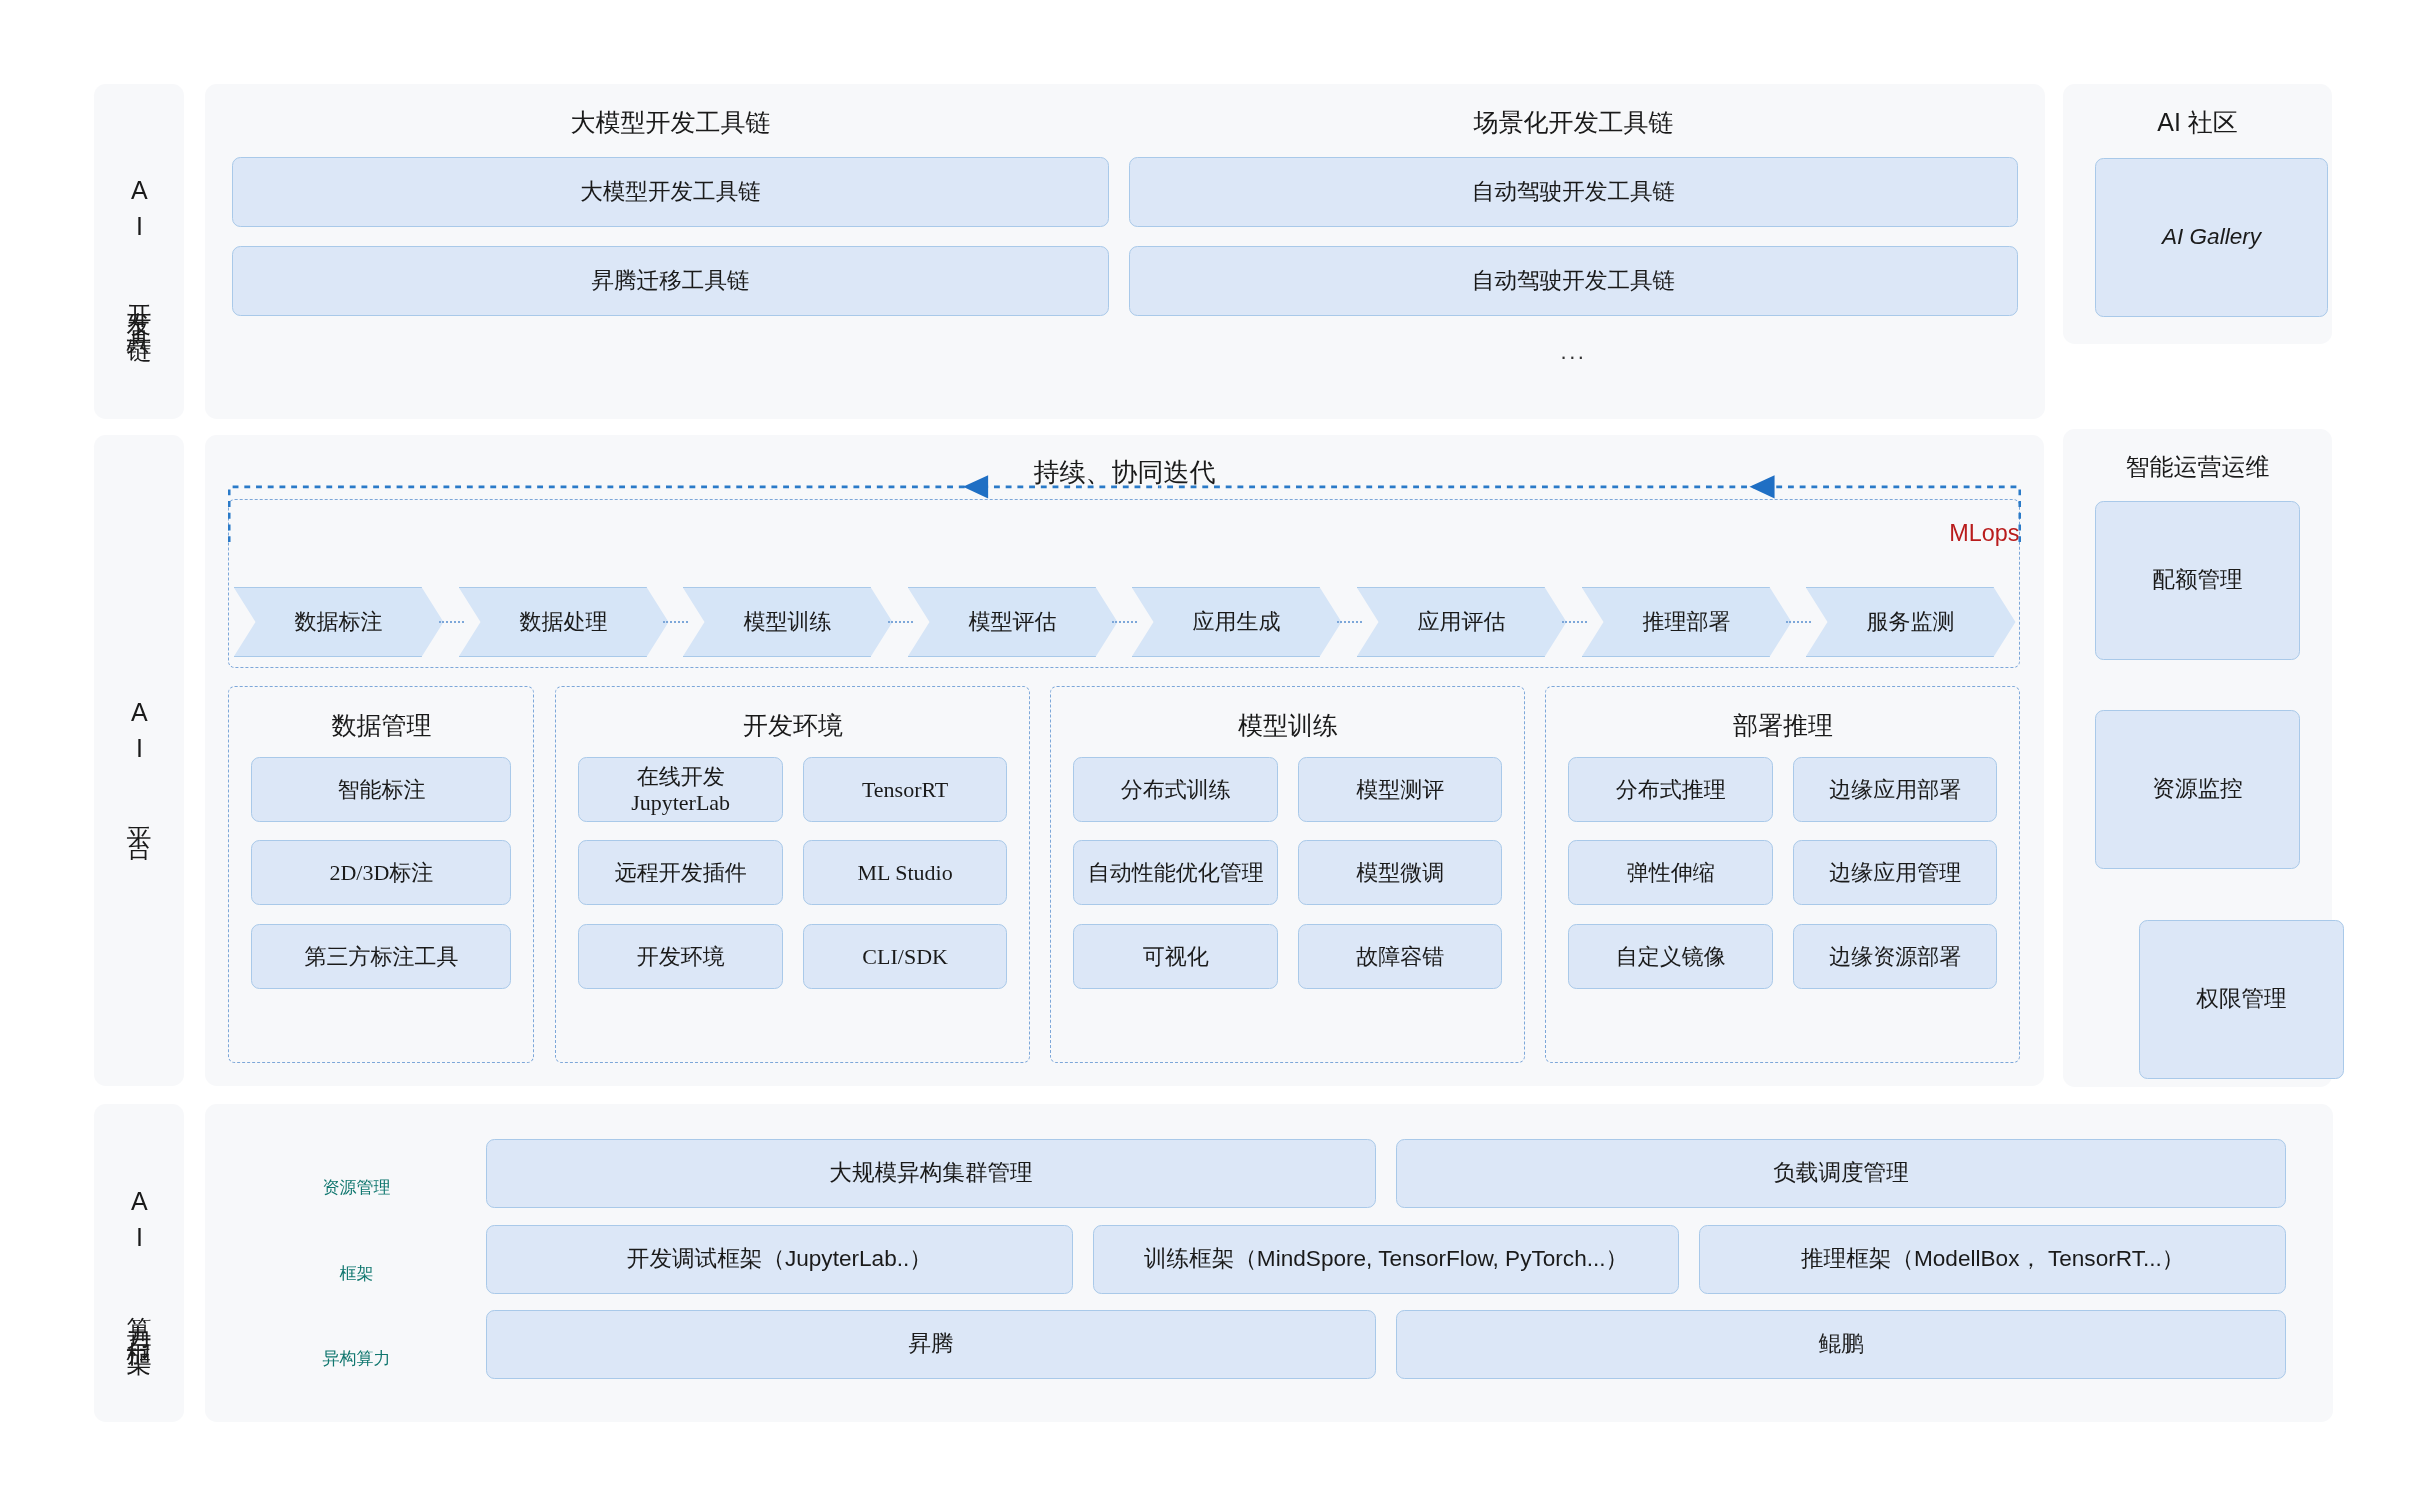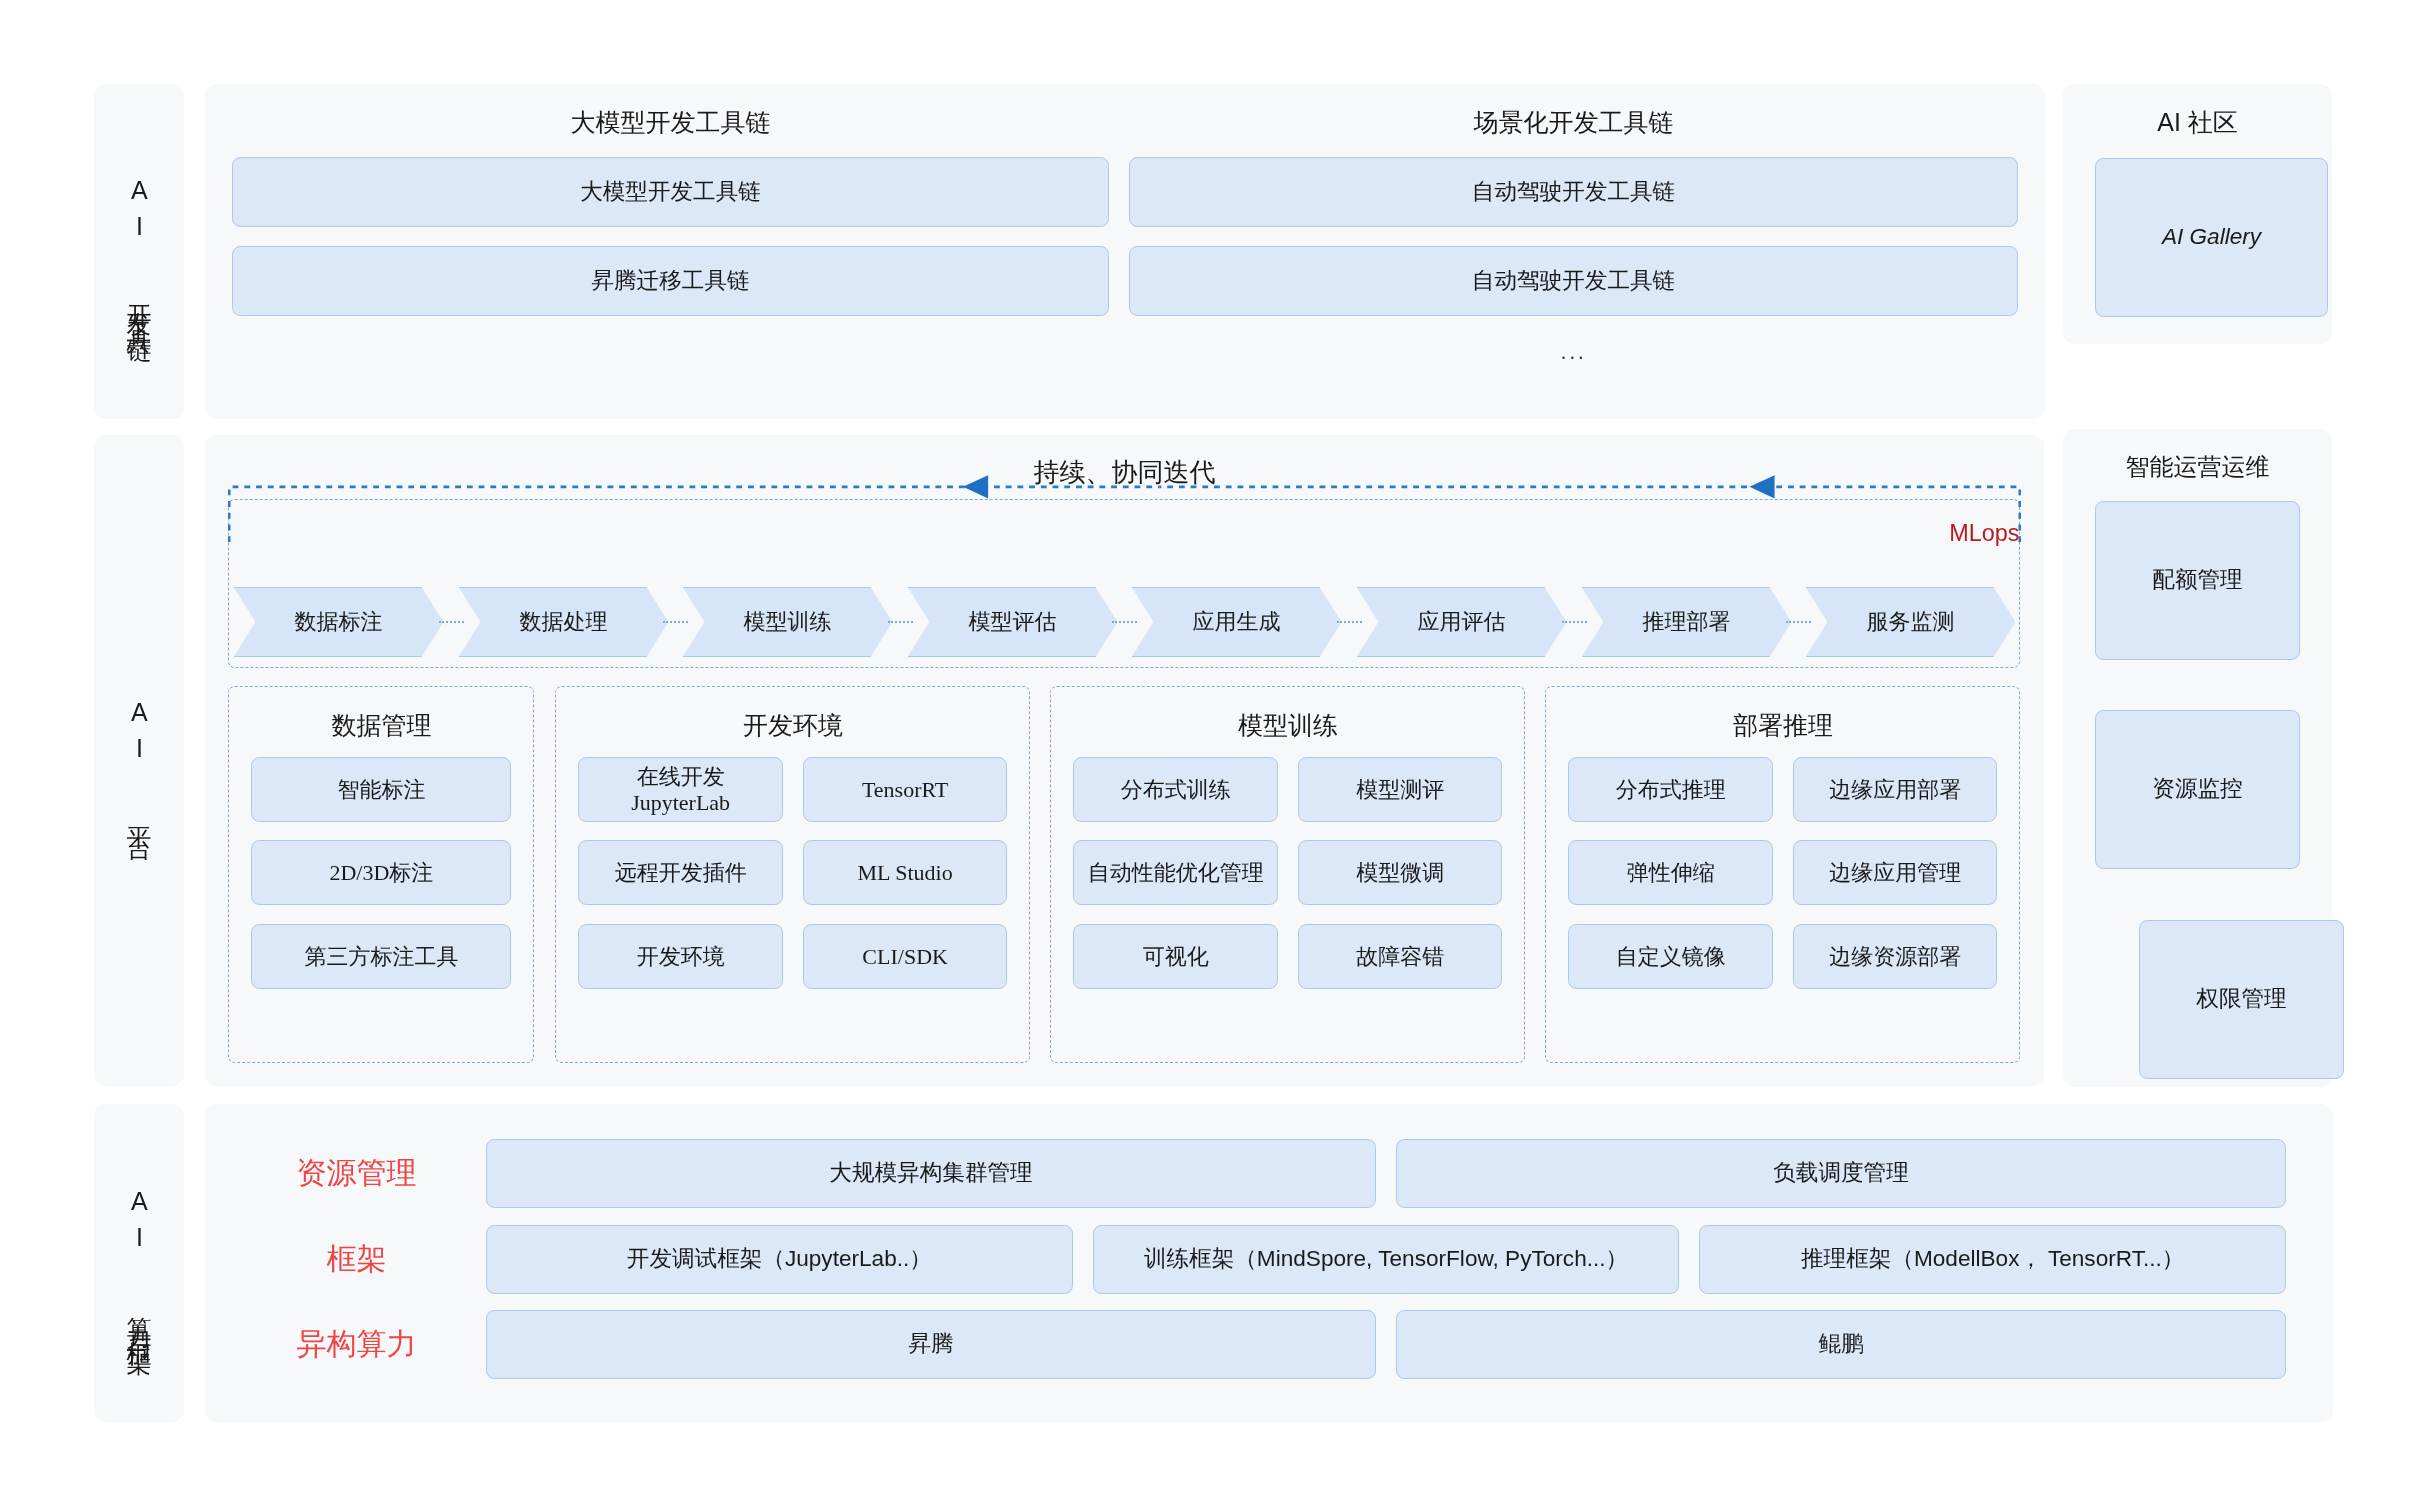--- a/index.html
+++ b/index.html
@@ -84,23 +84,23 @@
   .sp .col .bluebox.two { line-height: 1.15; }
 
   
   .row3 { position: absolute; left: 94px; top: 1104px; width: 2238px; height: 318px; }
   .row3 .sidelabel { position: absolute; left: 0; top: 0; width: 90px; height: 318px; }
   .row3 .main { position: absolute; left: 111px; top: 0; width: 2128px; height: 318px; }
   .r3row { position: absolute; left: 0; width: 2128px; height: 69px; }
   .r3row.y0 { top: 35px; }
   .r3row.y1 { top: 121px; }
   .r3row.y2 { top: 206px; }
-  .r3label { position: absolute; left: 47px; top: 0; width: 209px; height: 69px;
+  .r3label { position: absolute; left: 47px; top: 14px; width: 209px; height: 69px;
              display: flex; align-items: center; justify-content: center;
-             font-size: 30px; color: #ef4444; }
+             font-size: 17px; color: #0f766e; }
   .r3items { position: absolute; left: 281px; top: 0; right: 47px; height: 69px;
              display: flex; gap: 20px; align-items: flex-end; }
   .r3items .bluebox { flex: 1; height: 69px; font-size: 22.6px; }
 </style>
 </head>
 <body>
 
 <div class="page">
 
   <div class="row1">

